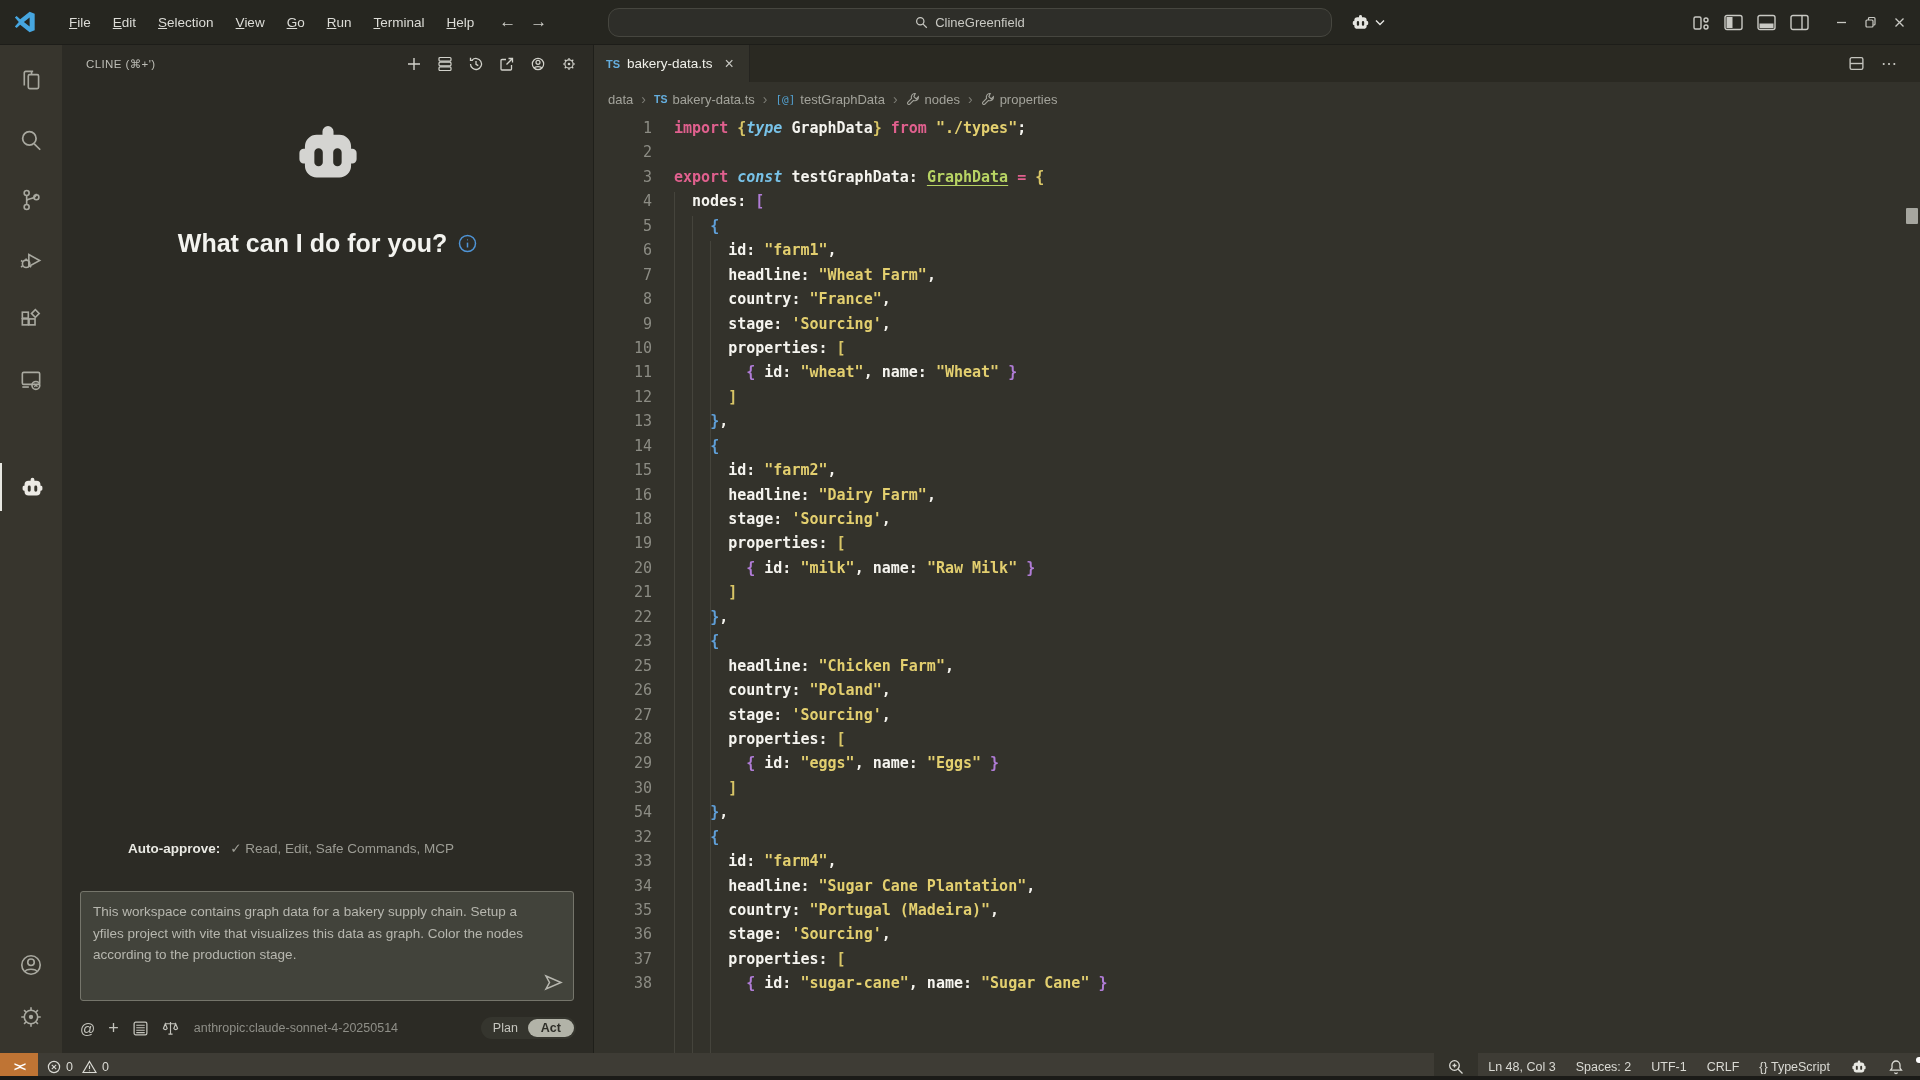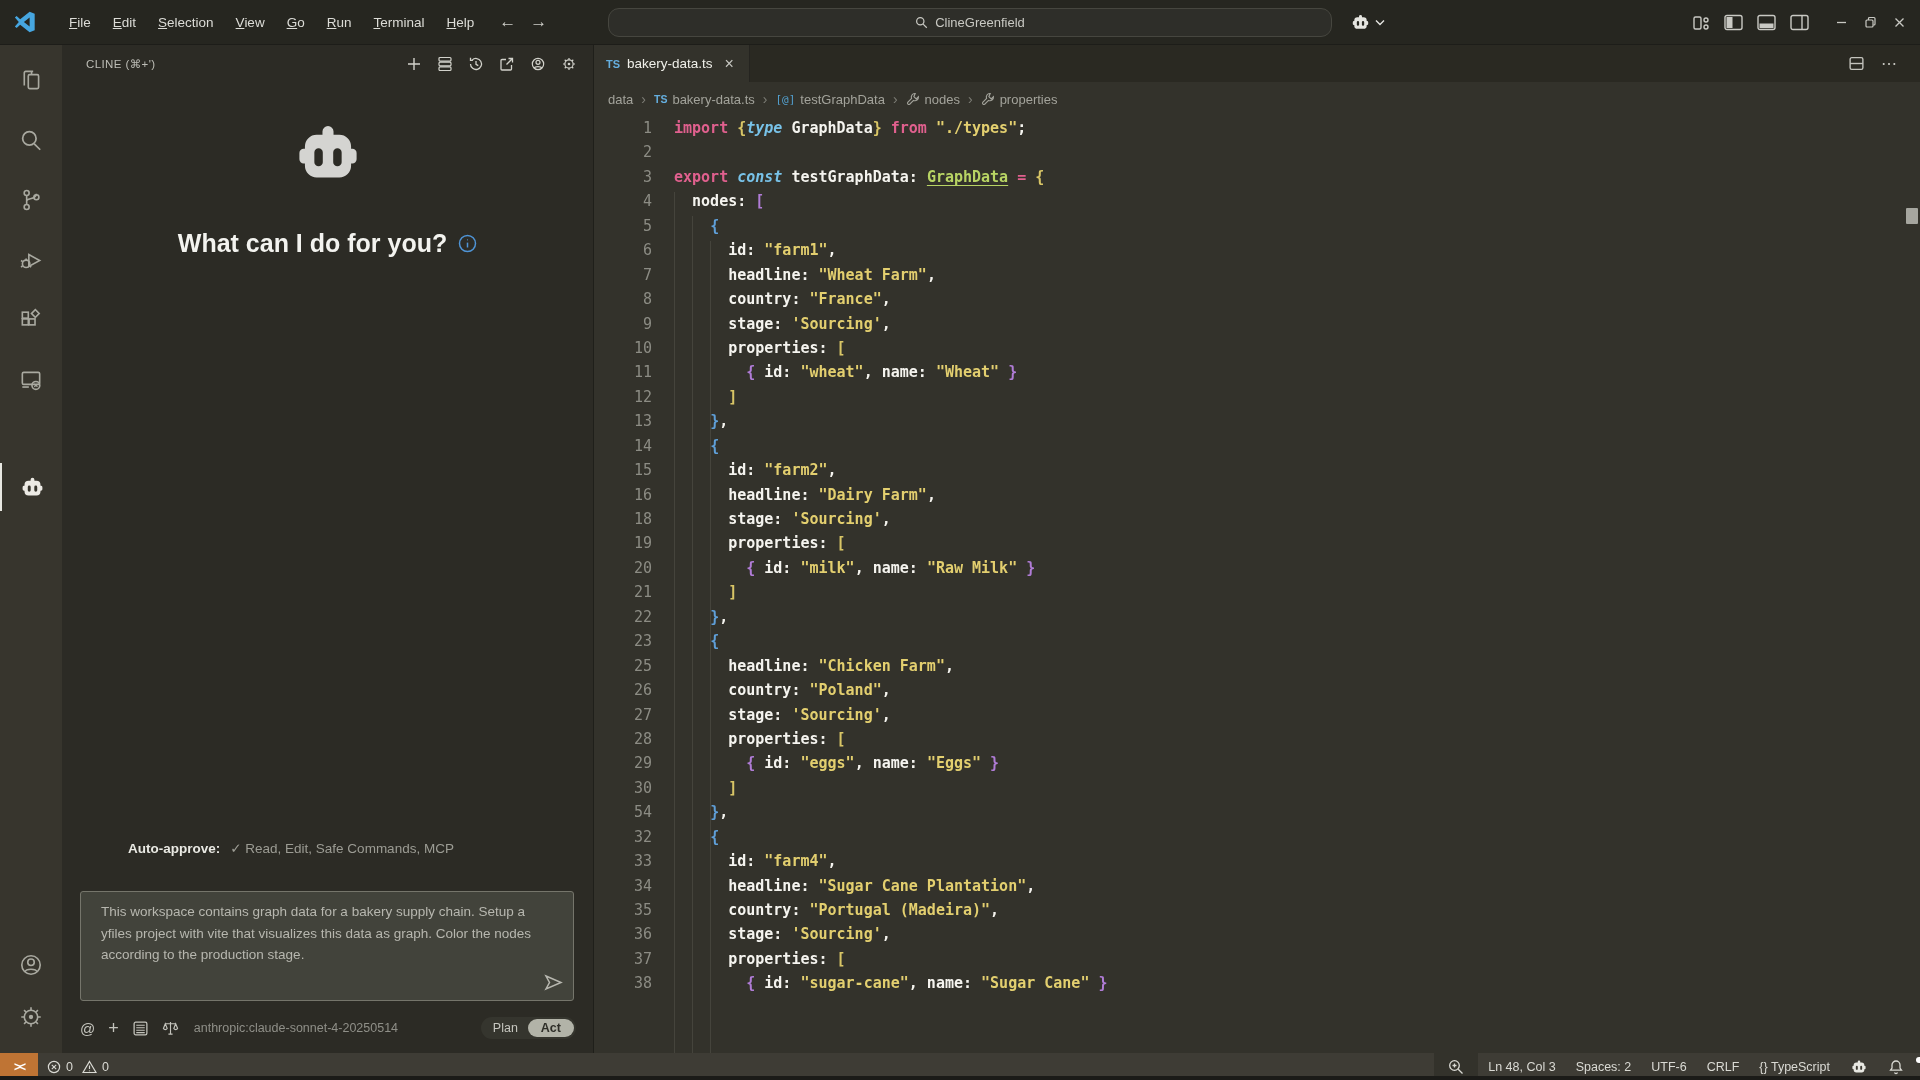--- a/index.html
+++ b/index.html
@@ -34,21 +34,21 @@
   .sb-header { position:absolute; left:0; top:0; width:100%; height:37px; display:flex; align-items:center; padding:0 16px 0 24px; }
   .sb-title { font-size:11.5px; letter-spacing:.4px; color:#bdbdb6; }
   .sb-actions { margin-left:auto; display:flex; gap:15px; color:#d2d2cb; }
   .robot-hero { position:absolute; left:50%; top:70px; transform:translateX(-50%); width:78px; height:78px; color:#d4d4d1; }
   .greeting-row { position:absolute; left:0; top:184px; width:100%; display:flex; align-items:center; justify-content:center; gap:11px; }
   .greeting { font-size:25px; font-weight:700; color:#f3f3ef; }
   .autoapprove { position:absolute; left:18px; top:795px; width:496px; display:flex; align-items:center;margin-left:48px; }
   .aa-label { font-size:13.5px; font-weight:700; color:#e9e9e3; }
   .aa-summary { font-size:13.5px; color:#9c9c94; margin-left:10px; }
   .aa-chevron { margin-left:auto; color:#cfcfc8; }
-  .chatbox { position:absolute; left:18px; top:846px; width:494px; height:110px; background:#42433b; border:1px solid #75756b; border-radius:3px; padding:9px 40px 9px 20px; font-size:13.5px; line-height:21.5px; color:#b7b7af; }
+  .chatbox { position:absolute; left:18px; top:846px; width:494px; height:110px; background:#42433b; border:1px solid #75756b; border-radius:3px; padding:9px 40px 9px 12px; font-size:13.5px; line-height:21.5px; color:#b7b7af; }
   .send-btn { position:absolute; right:9px; bottom:8px; color:#b7b7af; }
   .composer-row { position:absolute; left:18px; top:969px; width:496px; height:28px; display:flex; align-items:center; gap:13px; color:#c3c3bc; }
   .glyph-icon { font-size:15px; color:#c3c3bc; }
   .model-name { font-size:12.5px; color:#8f8f88; margin-left:2px; white-space:nowrap; }
   .mode-toggle { margin-left:auto; display:flex; align-items:center; background:#35352e; border-radius:12px; padding:2px 2px 2px 12px; }
   .mode-plan { font-size:12.5px; color:#c6c6bf; margin-right:10px; }
   .mode-act { font-size:12.5px; font-weight:700; color:#2f2f29; background:#b2b3a8; border-radius:10px; padding:2px 13px; }
 
   
   .editor { position:absolute; left:594px; top:45px; width:1326px; height:1008px; background:#33322b; }
@@ -568,21 +568,21 @@
     </div>
     <div class="sb-right">
       <div class="sb-zoomseg">
         <svg width="16" height="16" viewBox="0 0 16 16" fill="none" stroke="#dadad4" stroke-width="1.3">
             <circle cx="6.5" cy="6.5" r="4.8"></circle>
             <path d="M10.2 10.2 L14.5 14.5 M4.5 6.5 H8.5 M6.5 4.5 V8.5"></path>
           </svg>
       </div>
       <span class="sb-item">Ln 48, Col 3</span>
       <span class="sb-item">Spaces: 2</span>
-      <span class="sb-item">UTF-6</span>
+      <span class="sb-item">UTF-1</span>
       <span class="sb-item">CRLF</span>
       <span class="sb-item"><span>{}</span> <span>TypeScript</span></span>
       <span class="sb-item icon-btn">
           <svg width="18" height="18" viewBox="0 0 24 24" fill="#e8e8e2">
             <path fill-rule="evenodd" d="M10.3 5.1a1.7 1.7 0 1 1 3.4 0v1h1.8a3.6 3.6 0 0 1 3.6 3.6v.7h.4a1.3 1.3 0 0 1 1.3 1.3v1.9a1.3 1.3 0 0 1-1.3 1.3h-.4v.7a3.6 3.6 0 0 1-3.6 3.6h-7a3.6 3.6 0 0 1-3.6-3.6v-.7h-.4a1.3 1.3 0 0 1-1.3-1.3v-1.9a1.3 1.3 0 0 1 1.3-1.3h.4v-.7a3.6 3.6 0 0 1 3.6-3.6h1.8zM9.1 10.2a1.3 1.3 0 0 1 1.3 1.3v3a1.3 1.3 0 0 1-2.6 0v-3a1.3 1.3 0 0 1 1.3-1.3zm5.8 0a1.3 1.3 0 0 1 1.3 1.3v3a1.3 1.3 0 0 1-2.6 0v-3a1.3 1.3 0 0 1 1.3-1.3z"></path>
           </svg>
         </span>
       <span class="sb-item icon-btn bell-wrap" style="padding-right:16px">
         <svg width="16" height="16" viewBox="0 0 16 16" fill="none" stroke="currentColor" stroke-width="1.3">
             <path d="M8 2 a4 4 0 0 1 4 4 v3 l1.5 2.2 H2.5 L4 9 V6 a4 4 0 0 1 4-4 Z"></path>

